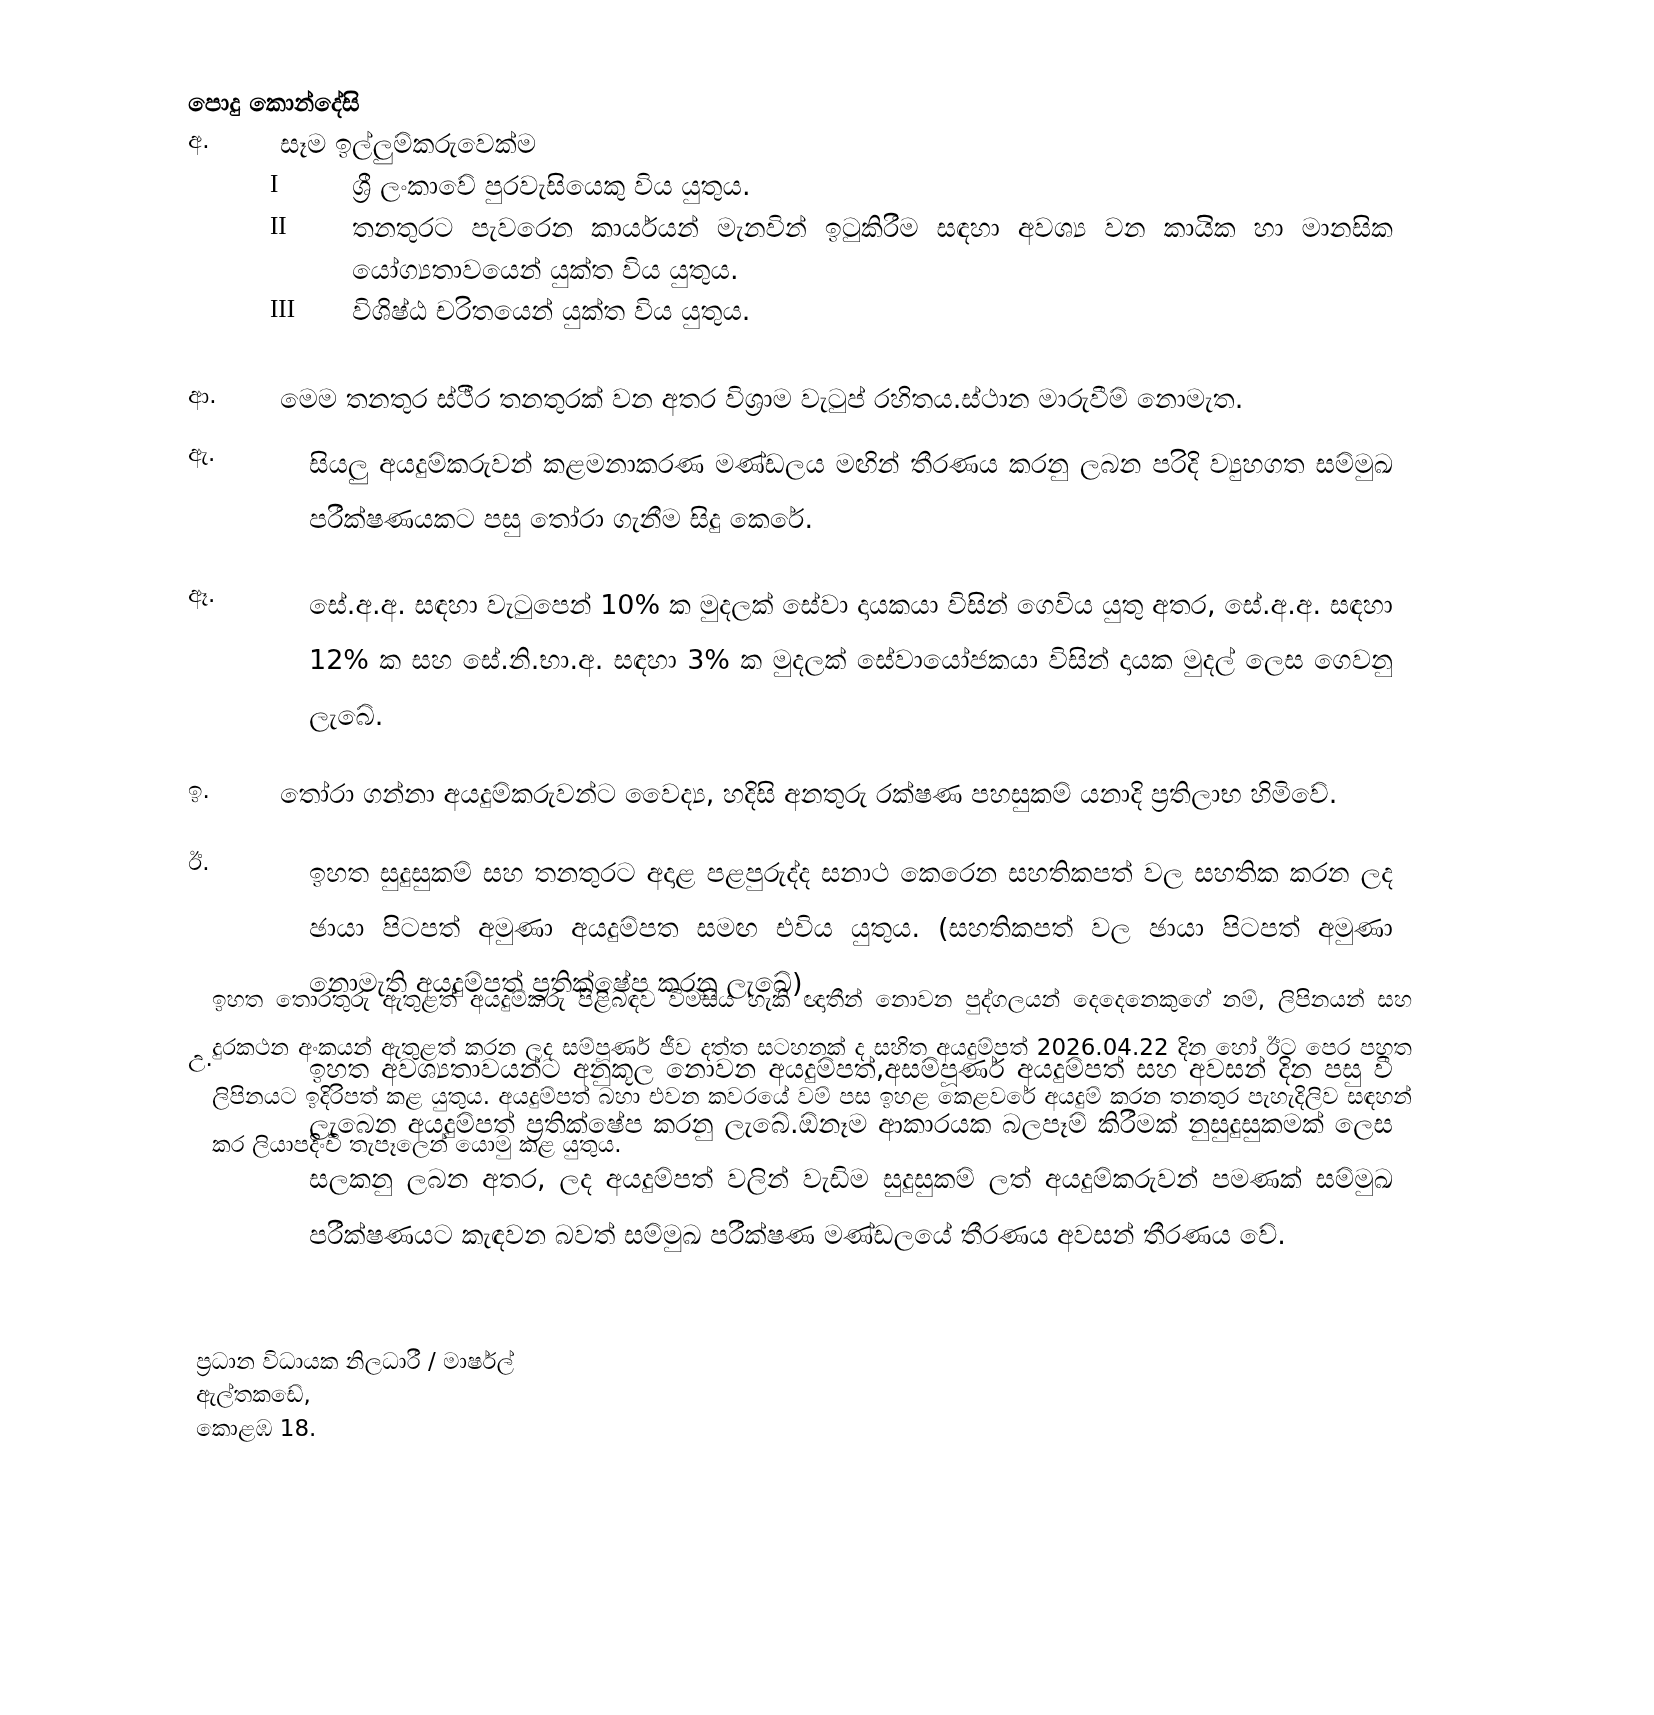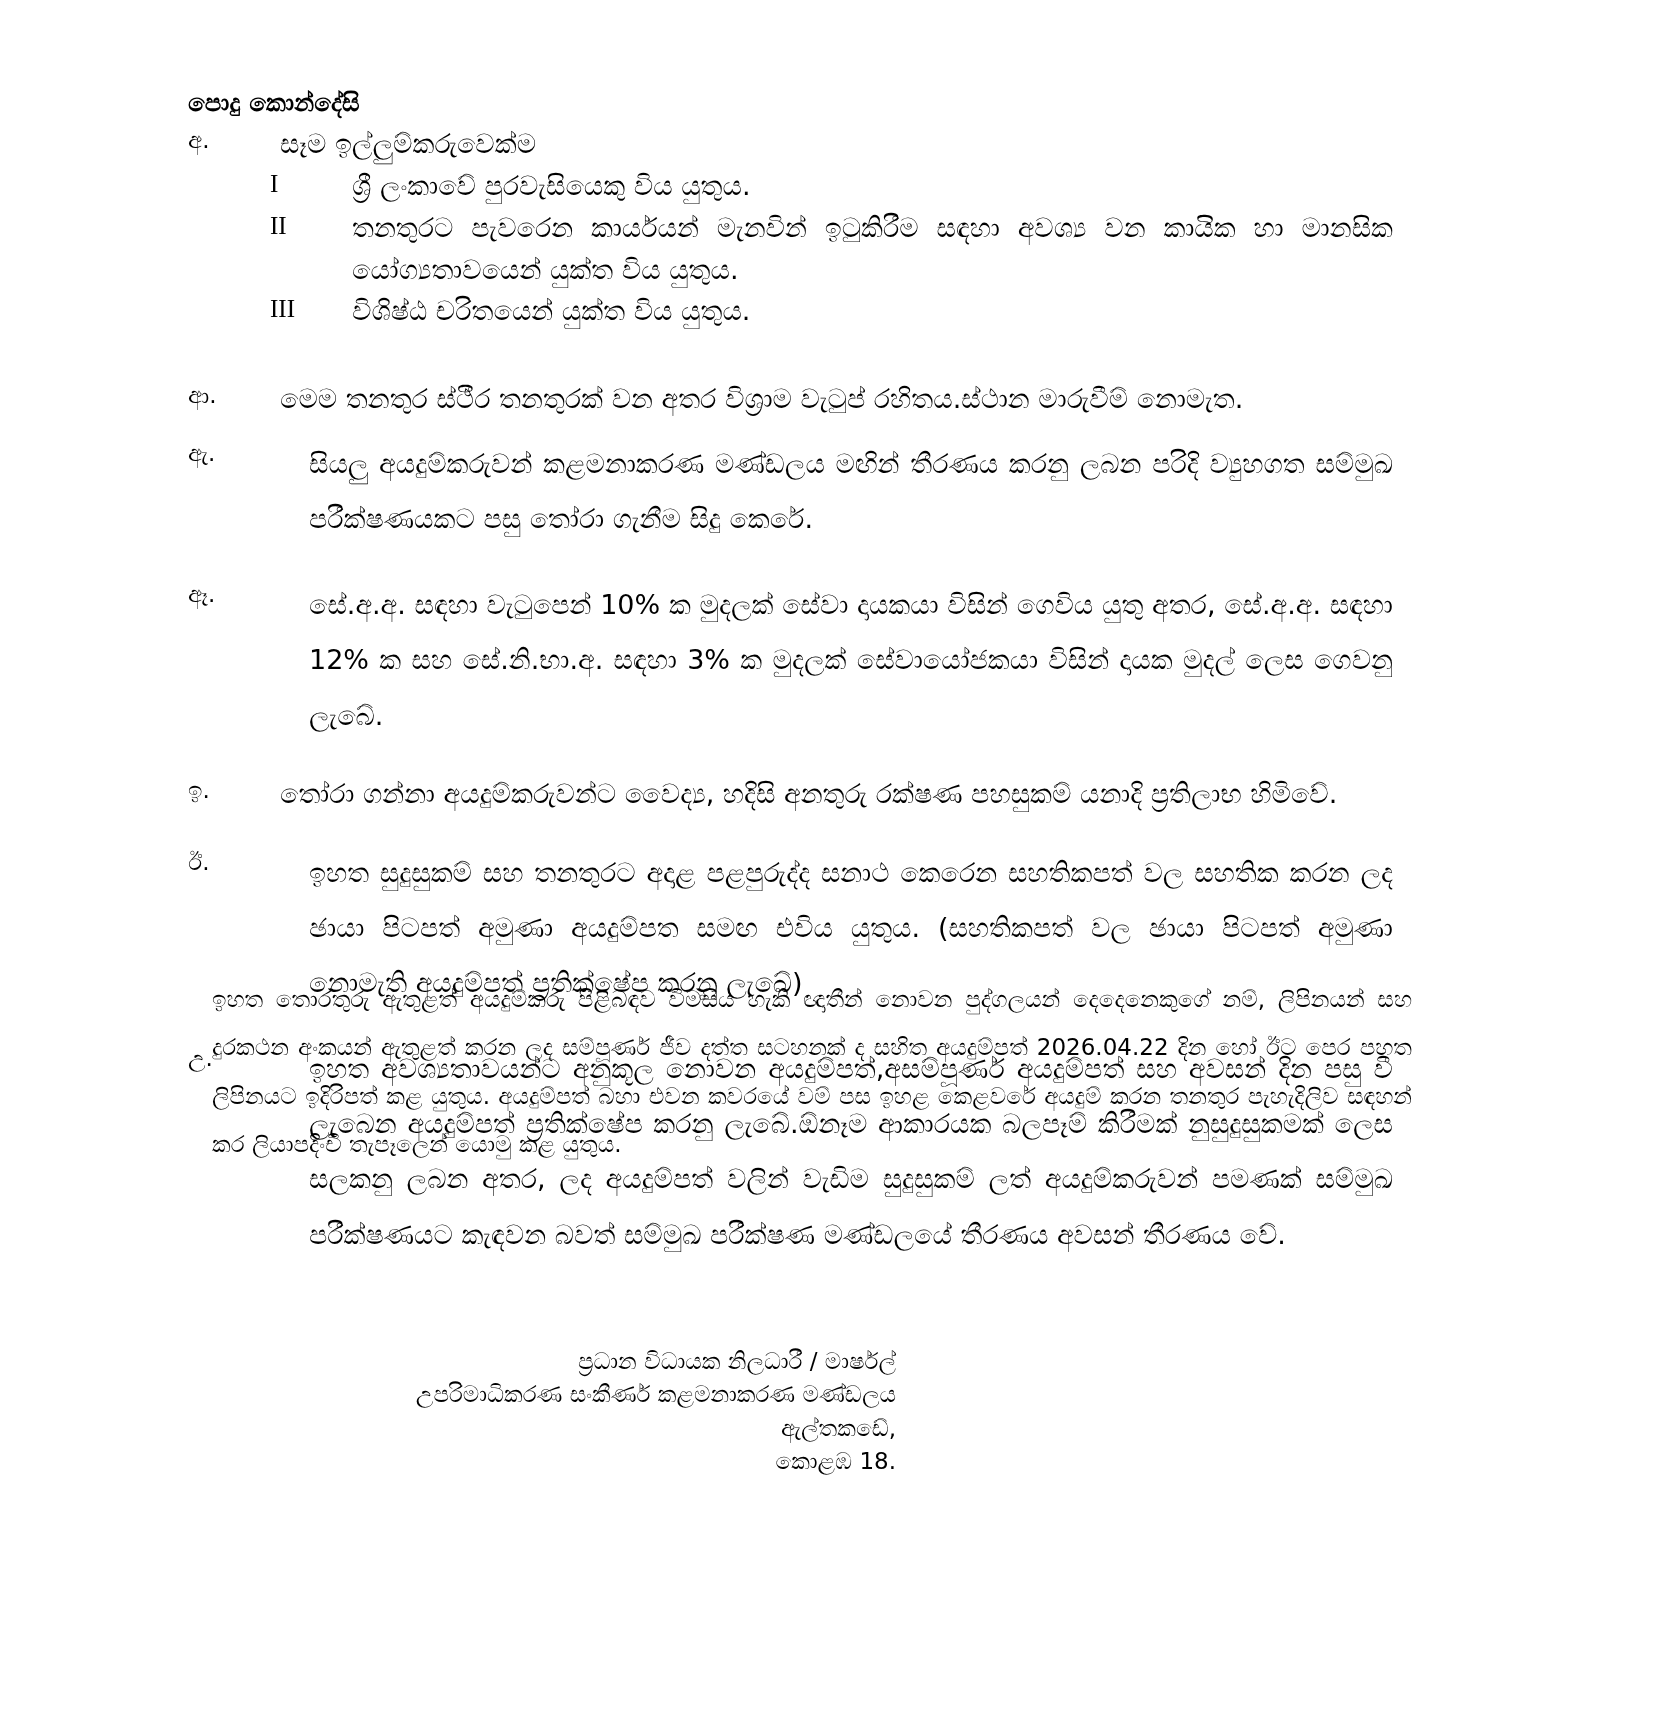--- a/index.html
+++ b/index.html
@@ -90,21 +90,20 @@
   }
 
   
   .signature {
     position: absolute;
     left: 196px;
     top: 1345px;
     width: 700px;
     font-size: 23px;
     line-height: 1.45;
-    text-align: right;
   }
   .signature div { white-space: nowrap; }
 </style>
 </head>
 <body>
 
 <div class="page">
 
   <div class="doc-body">
 
@@ -171,18 +170,17 @@
       <div class="marker marker-a">උ.</div>
       <div class="text justify loose">ඉහත අවශ්‍යතාවයන්ට අනුකූල නොවන අයදුම්පත්,අසම්පූර්ණ අයදුම්පත් සහ අවසන් දින පසු වී ලැබෙන අයදුම්පත් ප්‍රතික්ෂේප කරනු ලැබේ.ඕනෑම ආකාරයක බලපෑම් කිරීමක් නුසුදුසුකමක් ලෙස සලකනු  ලබන අතර, ලද අයදුම්පත් වලින් වැඩිම සුදුසුකම් ලත් අයදුම්කරුවන් පමණක් සම්මුඛ පරීක්ෂණයට කැඳවන බවත් සම්මුඛ පරීක්ෂණ මණ්ඩලයේ තීරණය අවසන් තීරණය වේ.</div>
     </div>
 
   </div>
 
   <div class="closing">ඉහත තොරතුරු ඇතුළත් අයදුම්කරු පිළිබඳව විමසිය හැකි ඥාතීන් නොවන පුද්ගලයන් දෙදෙනෙකුගේ නම්, ලිපිනයන් සහ දුරකථන අංකයන් ඇතුළත් කරන ලද සම්පූර්ණ ජීව දත්ත සටහනක් ද සහිත අයදුම්පත් 2026.04.22 දින හෝ ඊට පෙර පහත ලිපිනයට ඉදිරිපත් කළ යුතුය. අයදුම්පත් බහා එවන කවරයේ වම් පස ඉහළ කෙළවරේ අයදුම් කරන තනතුර පැහැදිලිව සඳහන් කර ලියාපදිංචි තැපෑලෙන් යොමු කළ යුතුය.</div>
 
   <div class="signature">
     <div>ප්‍රධාන විධායක නිලධාරී / මාර්ෂල්</div>
-    <div>උපරිමාධිකරණ සංකීර්ණ කළමනාකරණ මණ්ඩලය</div>
     <div>ඇල්තකඩේ,</div>
     <div>කොළඹ 18.</div>
   </div>
 
 </div>
 
 </body></html>

